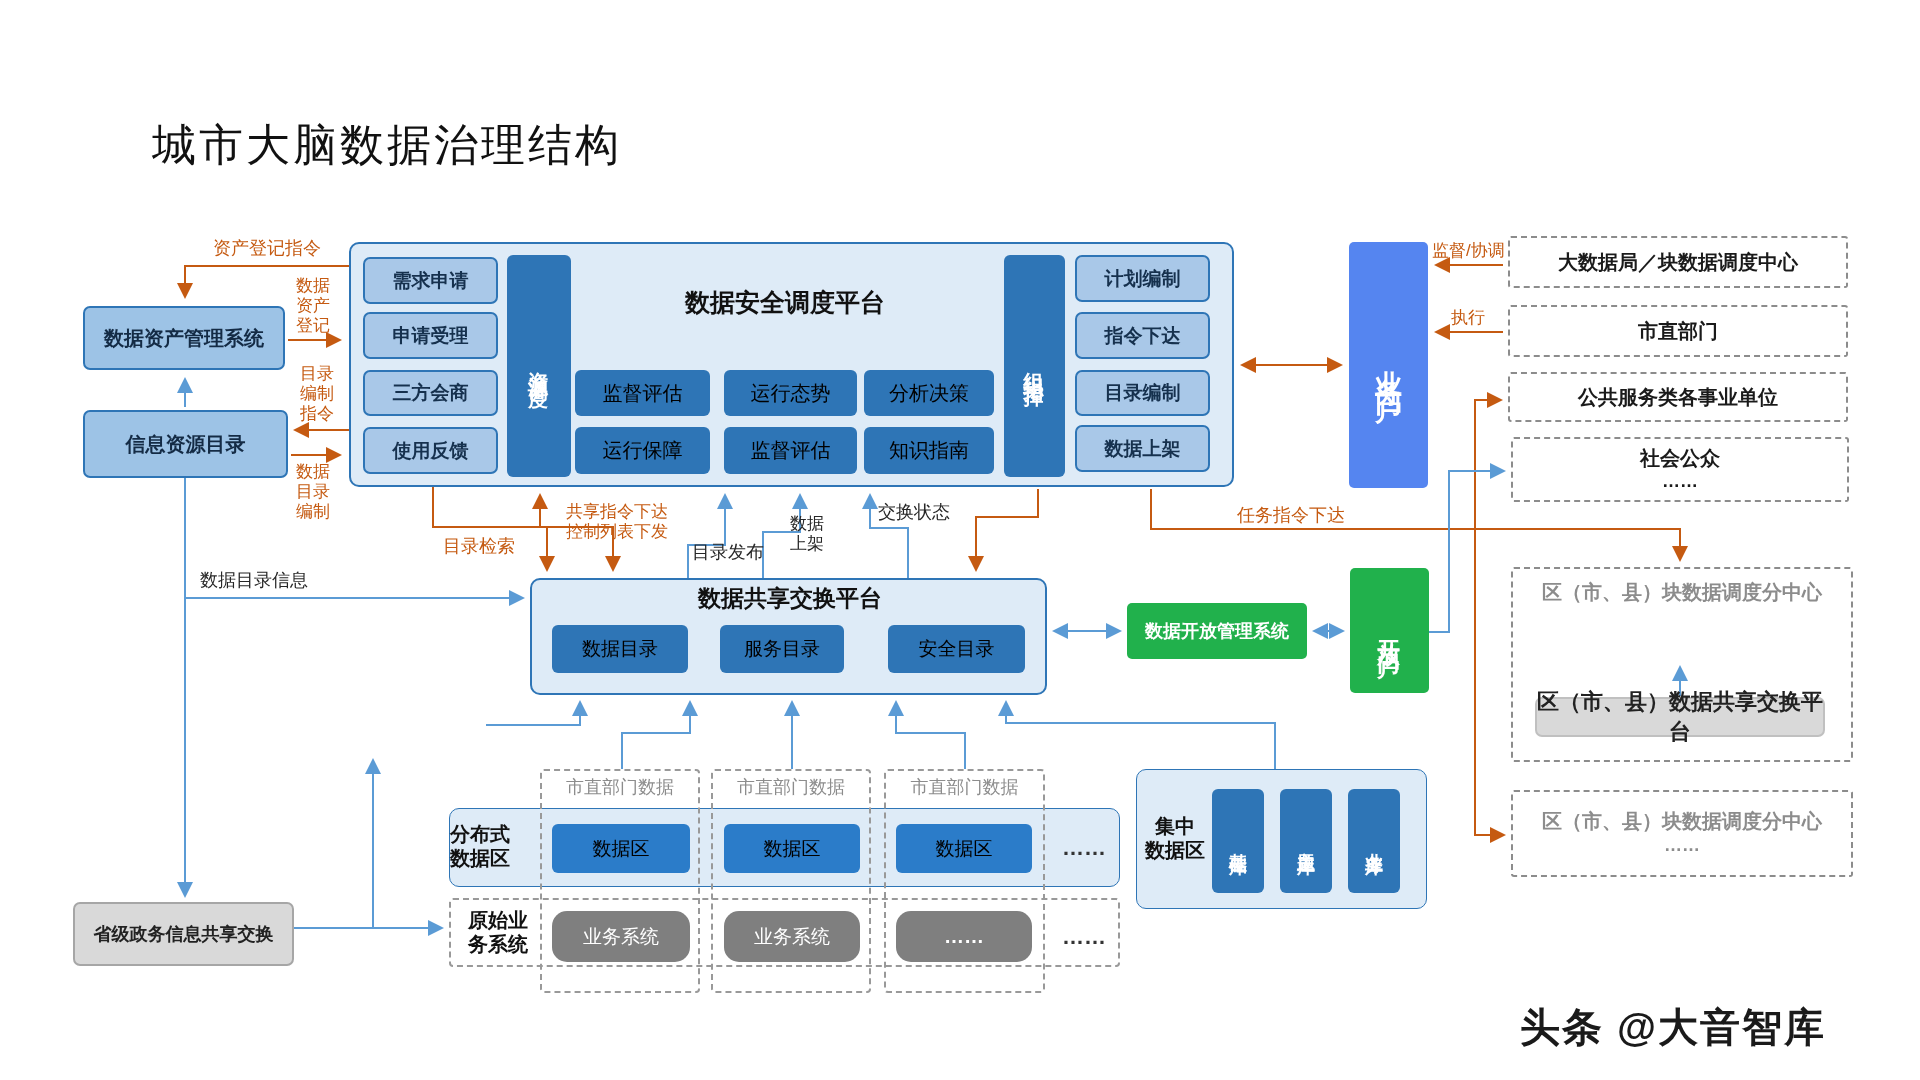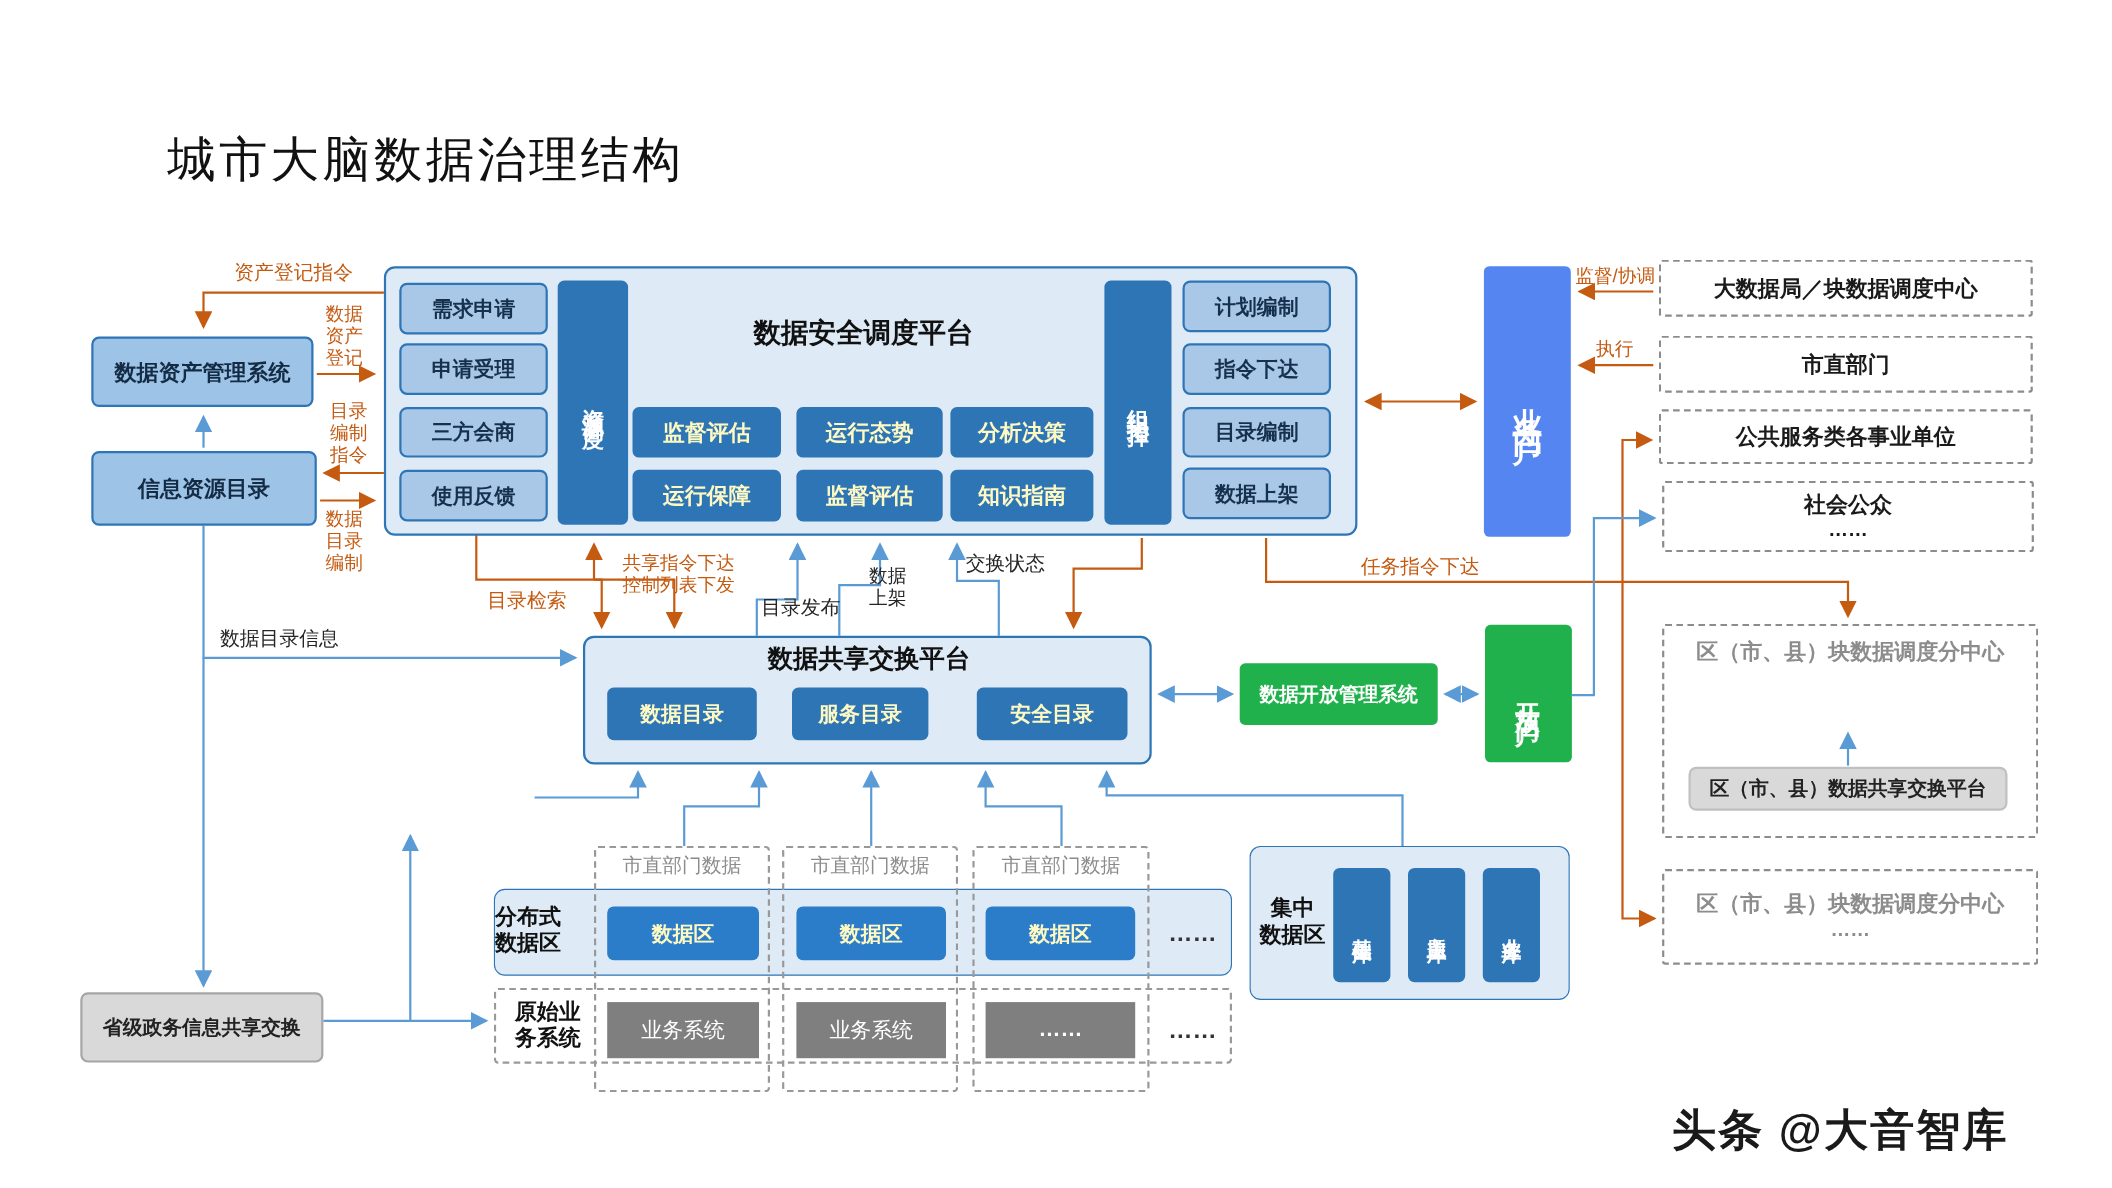--- a/index.html
+++ b/index.html
@@ -2,31 +2,31 @@
 <html><head>
 <meta charset="utf-8">
 <style>
   html,body{margin:0;padding:0;background:#fff;}
   #stage{position:relative;width:1920px;height:1080px;background:#fff;overflow:hidden;
          font-family:"Liberation Sans",sans-serif;}
   .abs{position:absolute;box-sizing:border-box;}
   .ctr{display:flex;align-items:center;justify-content:center;text-align:center;}
   .box-light{background:#9DC3E6;border:2px solid #2E75B6;border-radius:7px;color:#142b45;font-weight:bold;}
   .box-cell{background:#A9C8E8;border:2px solid #2E75B6;border-radius:7px;color:#16314e;font-weight:600;}
-  .box-dark{background:#2E75B6;border-radius:6px;color:#fef9c3;font-weight:700;}
+  .box-dark{background:#2E75B6;border-radius:6px;color:#000000;font-weight:400;}
   .panel{background:#DEEBF7;border:2px solid #2E75B6;border-radius:10px;}
   .vbar{background:#2E75B6;border-radius:6px;color:#fff;writing-mode:vertical-rl;
         display:flex;align-items:center;justify-content:center;letter-spacing:5px;font-weight:600;}
   .portal{background:#5585F0;border-radius:5px;color:#fff;writing-mode:vertical-rl;
         display:flex;align-items:center;justify-content:center;letter-spacing:8px;font-weight:bold;}
   .green{background:#21B14C;border-radius:5px;color:#fff;font-weight:bold;}
   .gportal{background:#21B14C;border-radius:5px;color:#fff;writing-mode:vertical-rl;
         display:flex;align-items:center;justify-content:center;letter-spacing:5px;font-weight:bold;}
   .graybox{background:#D9D9D9;border:2px solid #A6A6A6;border-radius:7px;color:#222;font-weight:600;}
-  .grayfill{background:#7F7F7F;border-radius:0;color:#fff;font-weight:500;}
+  .grayfill{background:#7F7F7F;border-radius:15px;color:#fff;font-weight:500;}
   .dash{border:2px dashed #8C8C8C;border-radius:3px;background:transparent;}
   .dash-thin{border:2px dashed #999;border-radius:4px;background:transparent;}
   .olabel{color:#C55A11;font-size:18px;}
   .klabel{color:#262626;font-size:18px;}
   .glabel{color:#8C8C8C;}
   .ml{white-space:pre-line;line-height:1.18;}
   .title-serif{font-family:"Liberation Serif",serif;color:#111;}
   svg.wires{position:absolute;left:0;top:0;pointer-events:none;}
   .ar-o{stroke:#C55A11;stroke-width:2;fill:none;}
   .ar-b{stroke:#5B9BD5;stroke-width:2;fill:none;}
@@ -125,21 +125,21 @@
   <div class="abs ctr box-dark" style="left:552px;top:625px;width:136px;height:48px;font-size:19px;">数据目录</div>
   <div class="abs ctr box-dark" style="left:720px;top:625px;width:124px;height:48px;font-size:19px;">服务目录</div>
   <div class="abs ctr box-dark" style="left:888px;top:625px;width:137px;height:48px;font-size:19px;">安全目录</div>
 
   <div class="abs ctr green" style="left:1127px;top:603px;width:180px;height:56px;font-size:18px;">数据开放管理系统</div>
   <div class="abs gportal" style="left:1350px;top:568px;width:79px;height:125px;font-size:23px;">开放门户</div>
 
   <div class="abs dash" style="left:1511px;top:567px;width:342px;height:195px;">
     <div class="ctr glabel" style="height:46px;font-size:20px;font-weight:bold;">区（市、县）块数据调度分中心</div>
   </div>
-  <div class="abs ctr graybox" style="left:1535px;top:697px;width:290px;height:40px;font-size:18px;border-color:#C0C0C0;">区（市、县）数据共享交换平台</div>
+  <div class="abs ctr graybox" style="left:1535px;top:697px;width:290px;height:40px;font-size:22px;border-color:#C0C0C0;">区（市、县）数据共享交换平台</div>
 
   <div class="abs dash" style="left:1511px;top:790px;width:342px;height:87px;">
     <div class="ctr glabel" style="height:46px;font-size:20px;font-weight:bold;margin-top:6px;">区（市、县）块数据调度分中心</div>
     <div class="ctr glabel" style="height:18px;font-size:18px;font-weight:bold;margin-top:-8px;">……</div>
   </div>
 
   <div class="abs panel" style="left:449px;top:808px;width:671px;height:79px;border-width:1.5px;"></div>
   <div class="abs ctr ml" style="left:434px;top:814px;width:92px;height:66px;font-size:20px;font-weight:bold;color:#111;">分布式
 数据区</div>
 

